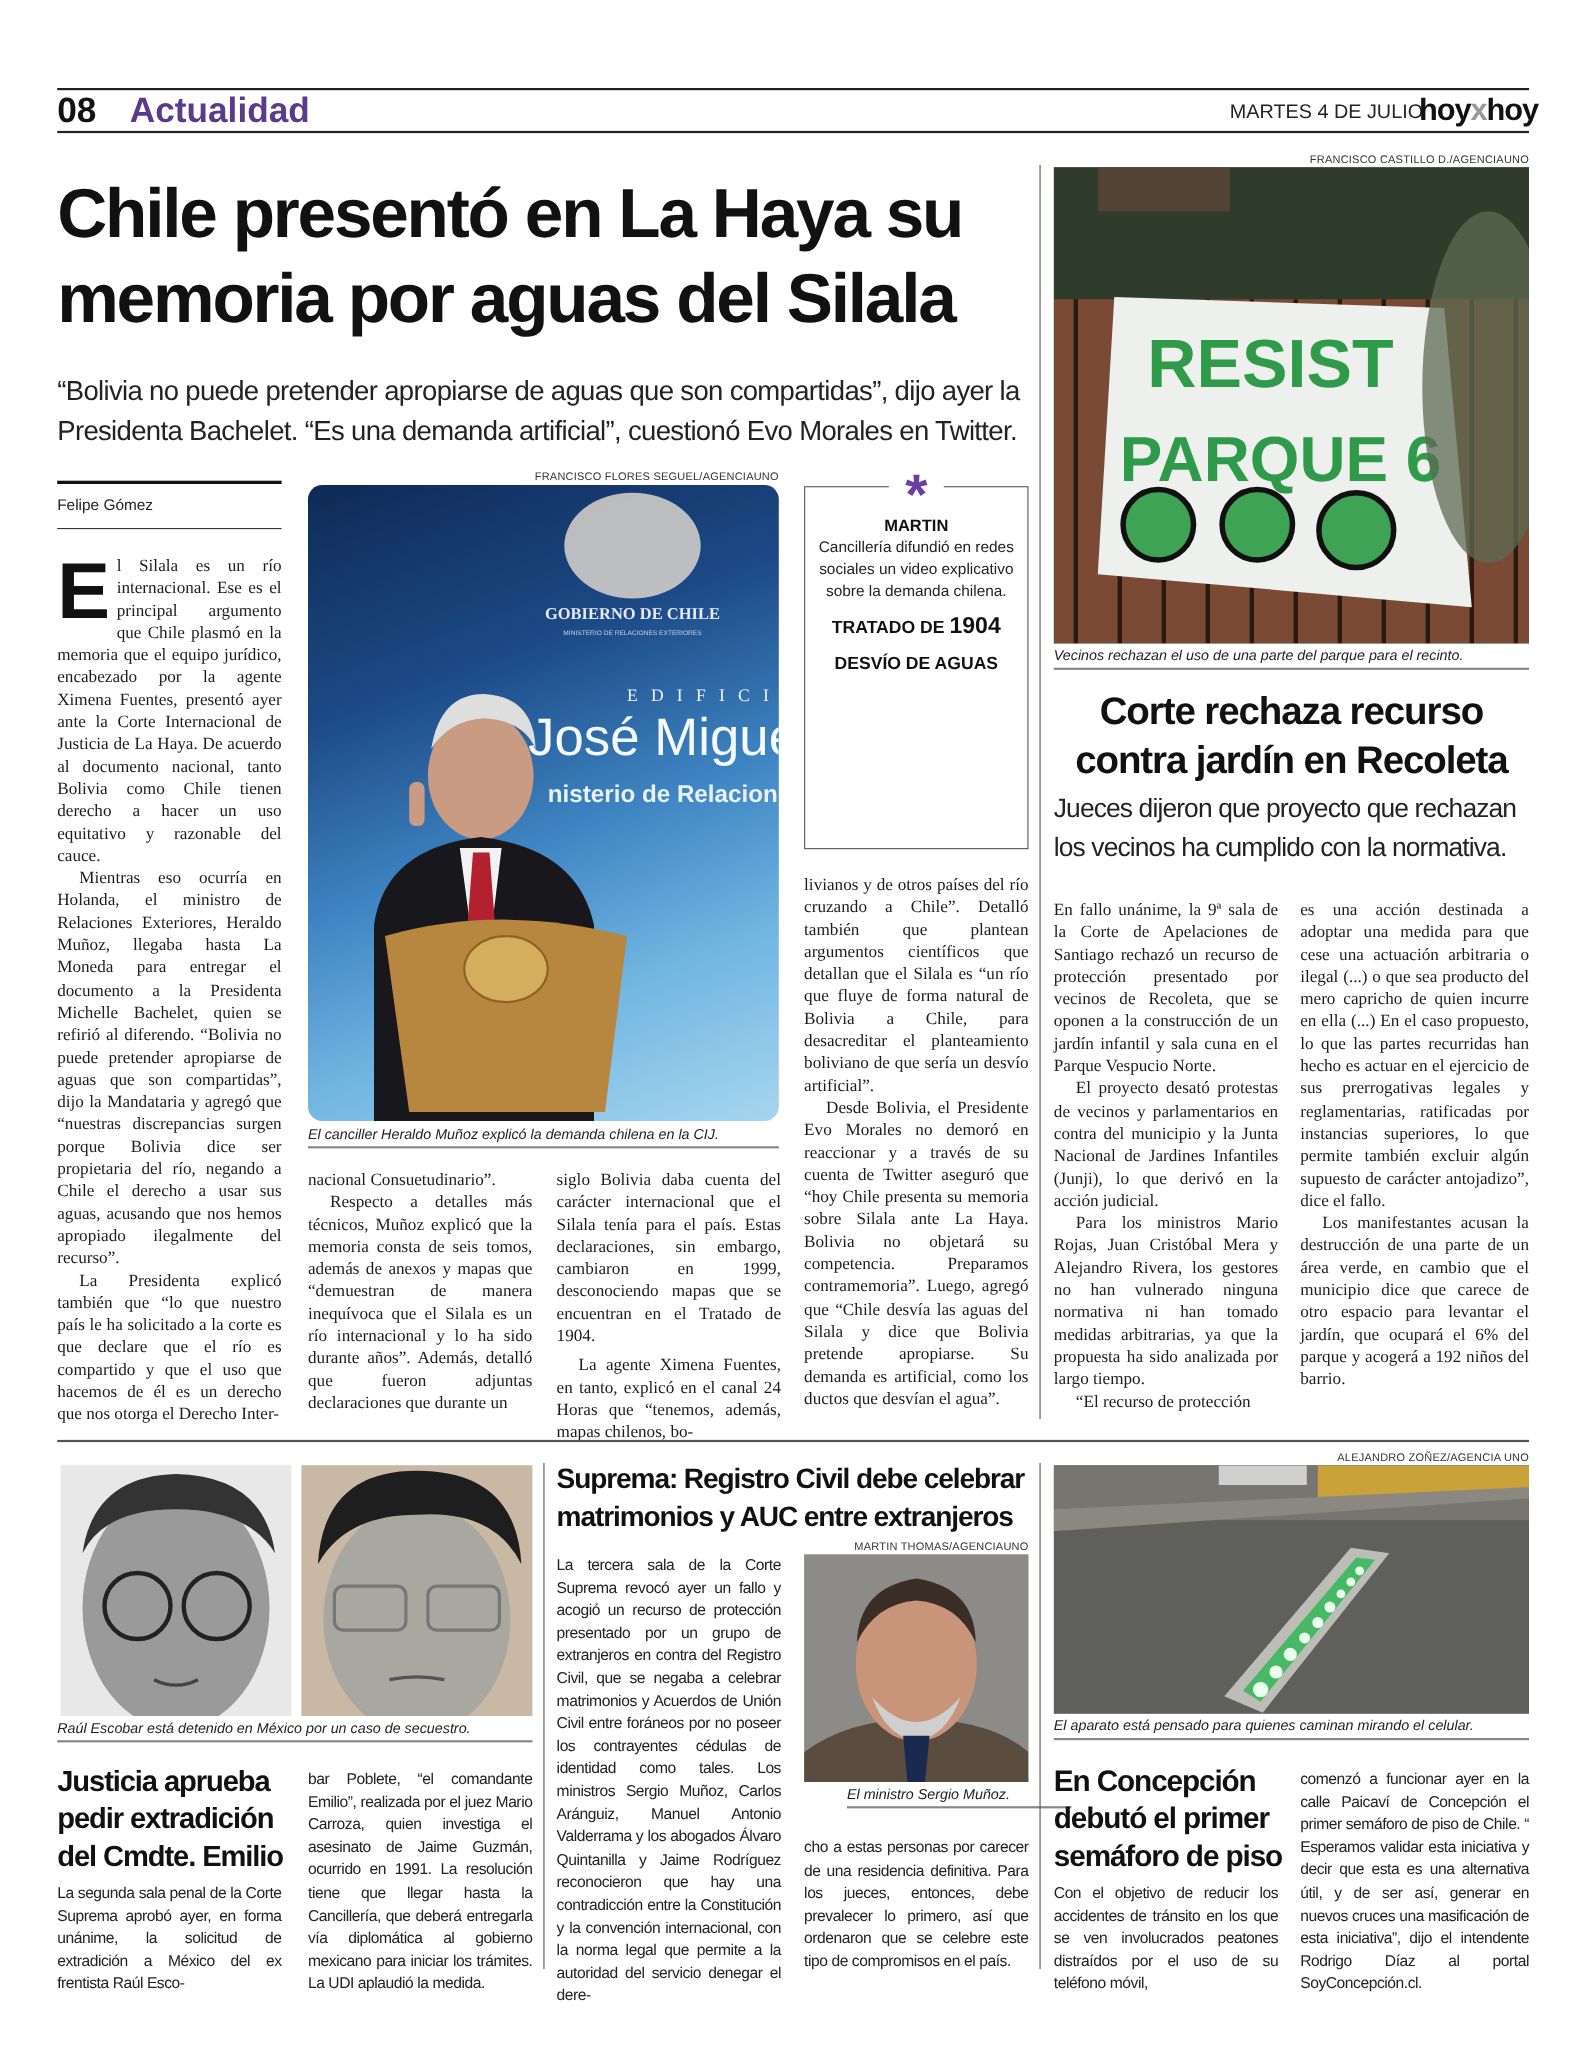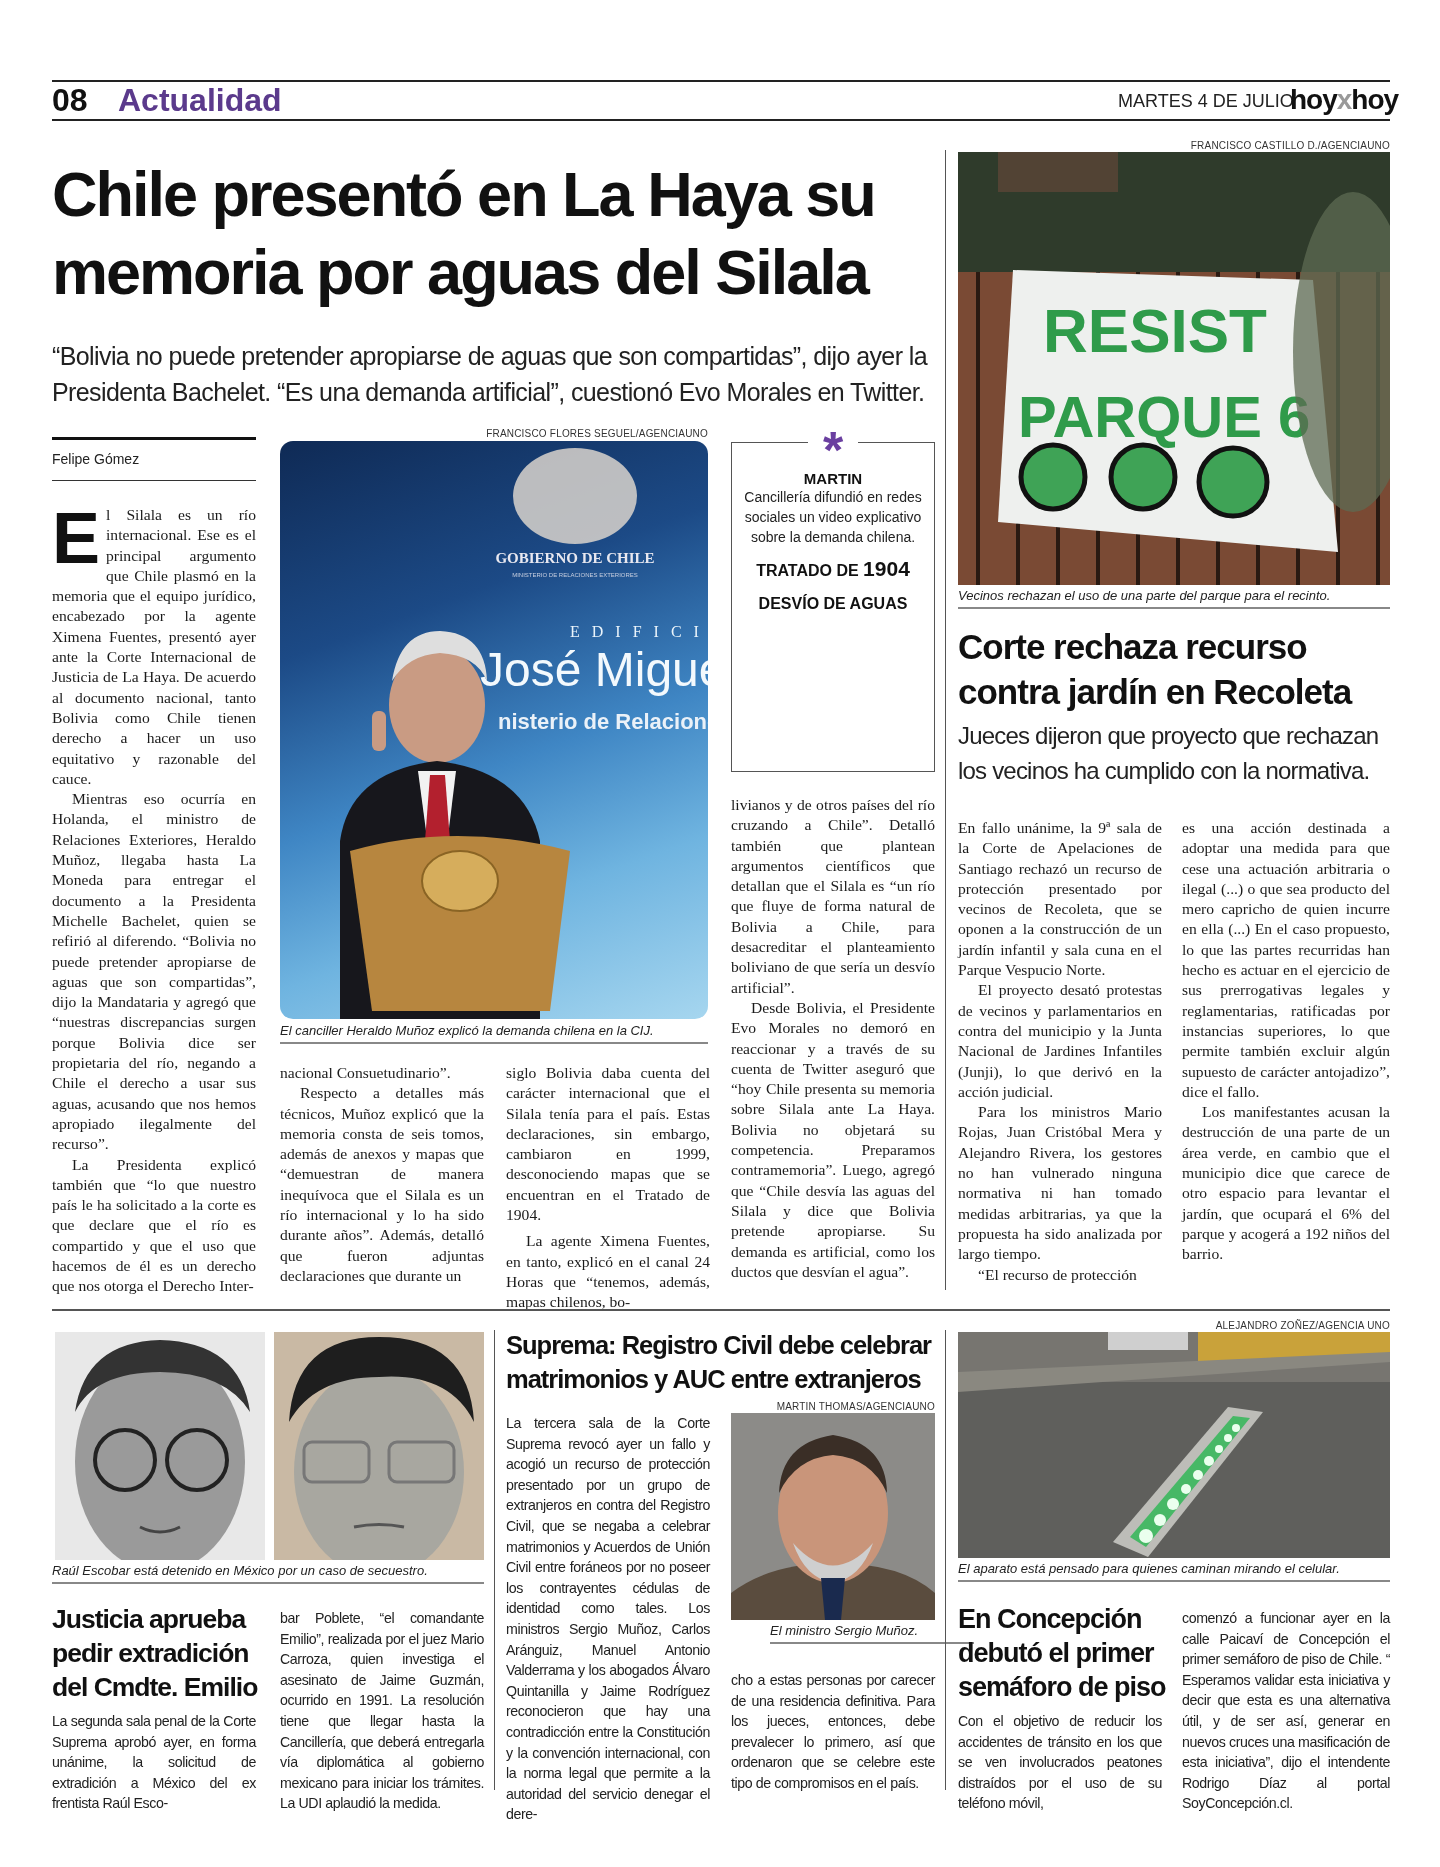--- a/index.html
+++ b/index.html
@@ -146,21 +146,21 @@
     <g>
       <circle cx="95" cy="325" r="32" fill="#3fa356" stroke="#111" stroke-width="5"></circle>
       <circle cx="185" cy="325" r="32" fill="#3fa356" stroke="#111" stroke-width="5"></circle>
       <circle cx="275" cy="330" r="34" fill="#3fa356" stroke="#111" stroke-width="5"></circle>
     </g>
     <ellipse cx="395" cy="200" rx="60" ry="160" fill="#5e6b53" opacity="0.75"></ellipse>
   </svg>
 </div>
 <div class="abs caption" style="left:958px; top:585px; width:432px;">Vecinos rechazan el uso de una parte del parque para el recinto.</div>
 
-<h2 class="abs h2" style="left:958px; top:624px; width:432px; font-size:35px; line-height:45px;">Corte rechaza recurso contra jardín en Recoleta</h2>
+<h2 class="abs h2" style="left:958px; top:624px; width:432px; font-size:35px; line-height:45px;text-align:center;">Corte rechaza recurso contra jardín en Recoleta</h2>
 <div class="abs deck2" style="left:958px; top:718px; width:432px;">Jueces dijeron que proyecto que rechazan los vecinos ha cumplido con la normativa.</div>
 
 <div class="abs col" style="left:958px; top:818px; width:204px;">
   <p class="first">En fallo unánime, la 9ª sala de la Corte de Apelaciones de Santiago rechazó un recurso de protección presentado por vecinos de Recoleta, que se oponen a la construcción de un jardín infantil y sala cuna en el Parque Vespucio Norte.</p>
   <p>El proyecto desató protestas de vecinos y parlamentarios en contra del municipio y la Junta Nacional de Jardines Infantiles (Junji), lo que derivó en la acción judicial.</p>
   <p>Para los ministros Mario Rojas, Juan Cristóbal Mera y Alejandro Rivera, los gestores no han vulnerado ninguna normativa ni han tomado medidas arbitrarias, ya que la propuesta ha sido analizada por largo tiempo.</p>
   <p>“El recurso de protección</p>
 </div>
 <div class="abs col" style="left:1182px; top:818px; width:208px;">
   <p class="first">es una acción destinada a adoptar una medida para que cese una actuación arbitraria o ilegal (...) o que sea producto del mero capricho de quien incurre en ella (...) En el caso propuesto, lo que las partes recurridas han hecho es actuar en el ejercicio de sus prerrogativas legales y reglamentarias, ratificadas por instancias superiores, lo que permite también excluir algún supuesto de carácter antojadizo”, dice el fallo.</p>

